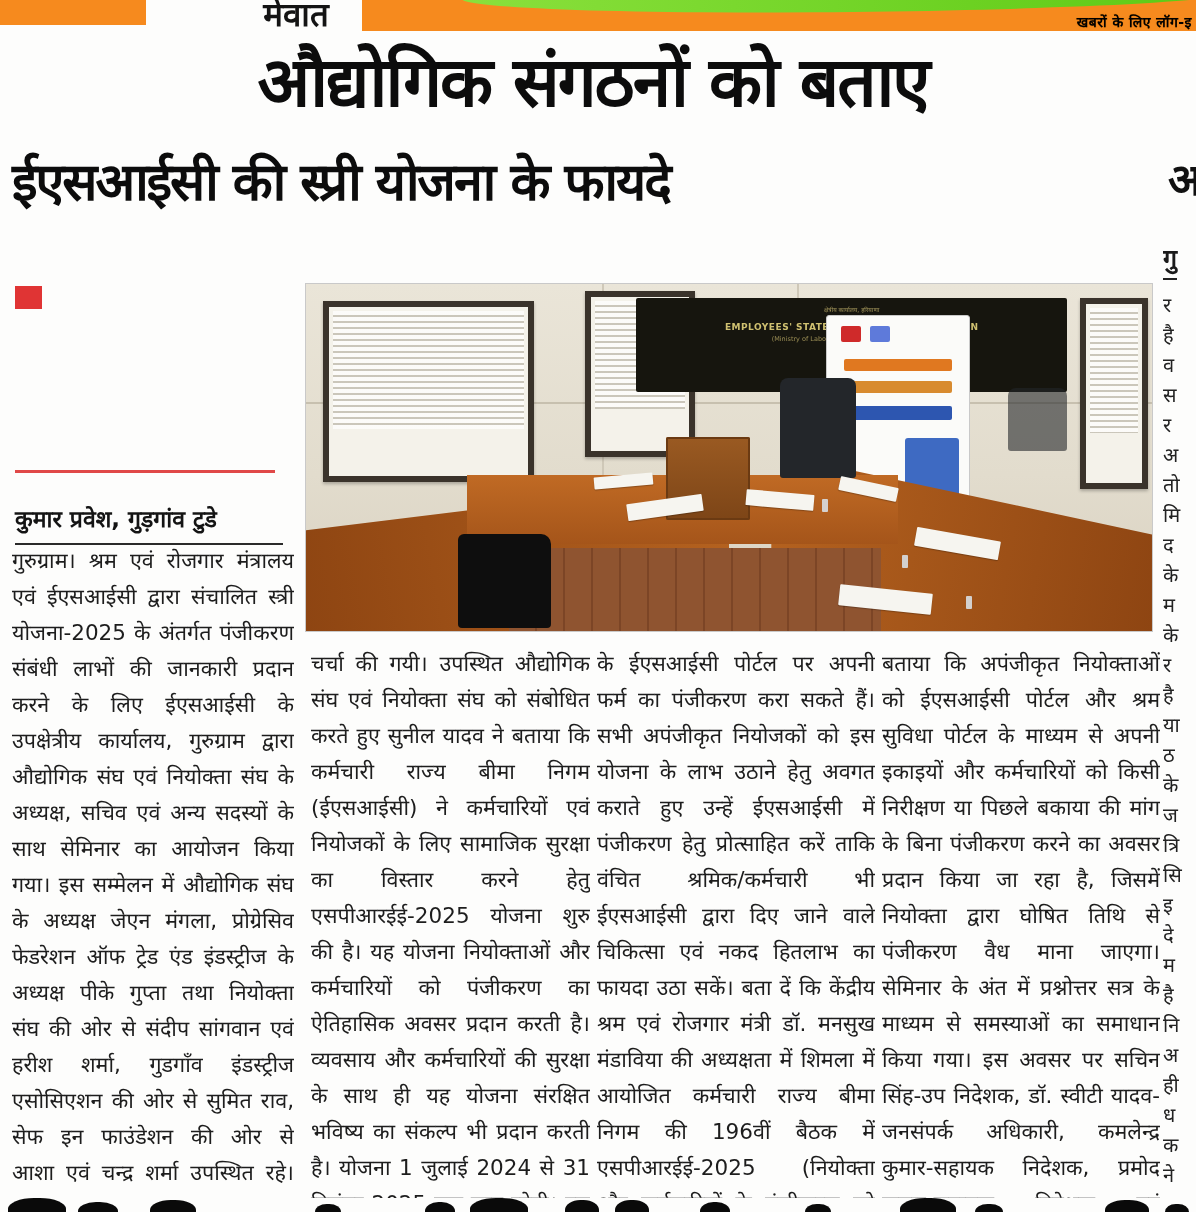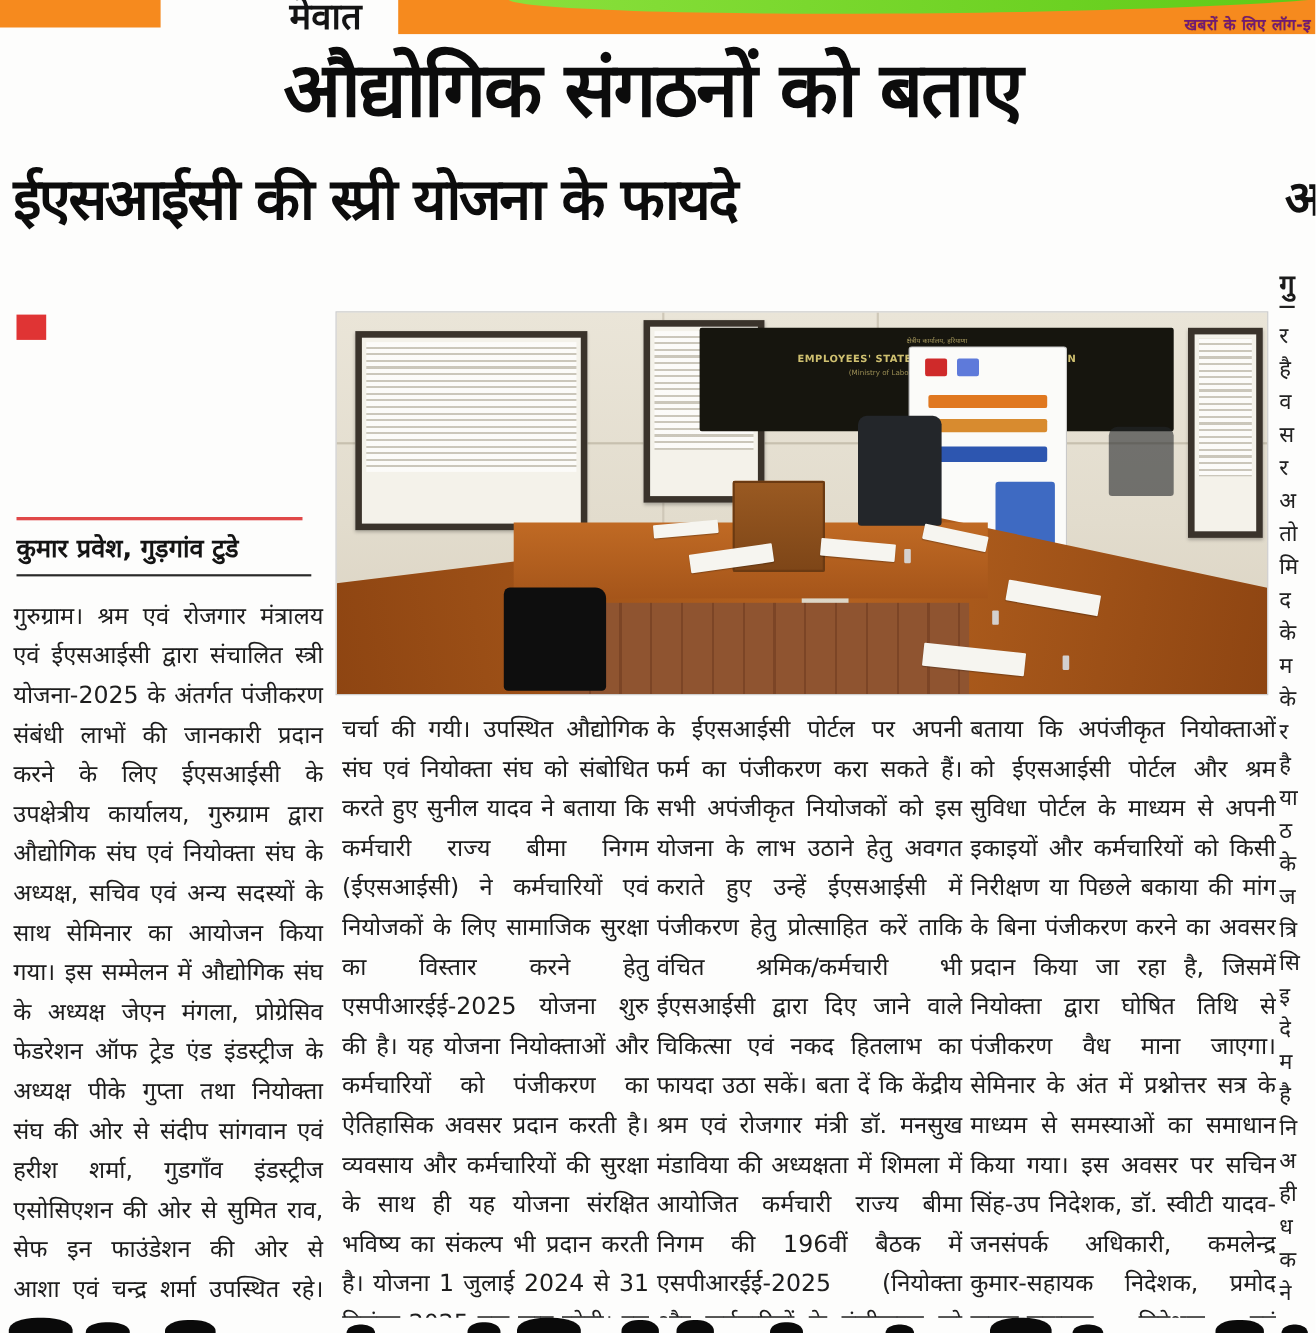--- a/index.html
+++ b/index.html
@@ -9,36 +9,36 @@
     background:#fdfdfc; font-family:"DejaVu Sans","Liberation Sans",sans-serif;
     color:#1b1b1b;
   }
   
   .topbar { position:absolute; left:0; top:0; width:1196px; height:34px; overflow:hidden; }
   .bar-left { position:absolute; left:0; top:0; width:146px; height:25px; background:#f68a1e; }
   .bar-right { position:absolute; left:362px; top:0; width:834px; height:31px; background:#f68a1e; overflow:hidden; }
   .green-swoosh { position:absolute; left:100px; top:-22px; width:780px; height:34px;
     background:linear-gradient(90deg,#8ae03c,#5cc914); border-radius:50%; transform:rotate(-0.6deg); }
   .login-text { position:absolute; right:4px; top:12px; font-size:14px; font-weight:bold;
-    color:#701a75; text-shadow:0 0 1px #c96a00; letter-spacing:.5px; white-space:nowrap; }
+    color:#000000; text-shadow:0 0 1px #c96a00; letter-spacing:.5px; white-space:nowrap; }
   .section-label { position:absolute; left:228px; top:-9px; width:136px; text-align:center;
     font-size:33px; font-weight:800; color:#141414; }
   
   .headline { position:absolute; left:0; top:30px; width:1160px; color:#0c0c0c; }
   .headline .l1 { margin-left:26px; font-size:69px; line-height:104px; font-weight:800;
     letter-spacing:-2px; white-space:nowrap;text-align:center; }
   .headline .l2 { margin-left:12px; font-size:52px; line-height:96px; font-weight:800;
     letter-spacing:-2px; white-space:nowrap; }
   .headline-partial { position:absolute; left:1168px; top:148px; font-size:44px; font-weight:800; color:#111; }
   
   .bullet { position:absolute; left:15px; top:286px; width:27px; height:23px; background:#e03434; }
   .summary { position:absolute; left:58px; top:279px; width:238px; font-size:27px; font-weight:700;
     line-height:40px; color:#151515; }
   .red-rule { position:absolute; left:15px; top:470px; width:260px; height:3px; background:#e04848; }
-  .byline { position:absolute; left:15px; top:481px; width:268px; font-size:23px; font-weight:700;
+  .byline { position:absolute; left:15px; top:502px; width:268px; font-size:23px; font-weight:700;
     color:#141414; border-bottom:2px solid #2a2a2a; padding-bottom:9px; white-space:nowrap; }
   
   .col { position:absolute; font-size:21.5px; line-height:36px; text-align:justify;
     color:#1d1d1d; overflow:hidden; word-spacing:1px; }
   .col1 { left:12px;  top:543px; width:282px; height:644px; }
   .col2 { left:311px; top:646px; width:279px; height:552px; }
   .col3 { left:597px; top:646px; width:278px; height:552px; }
   .col4 { left:882px; top:646px; width:278px; height:552px; }
   
   .right-strip { position:absolute; left:1163px; top:240px; width:33px; height:972px; overflow:hidden; }

